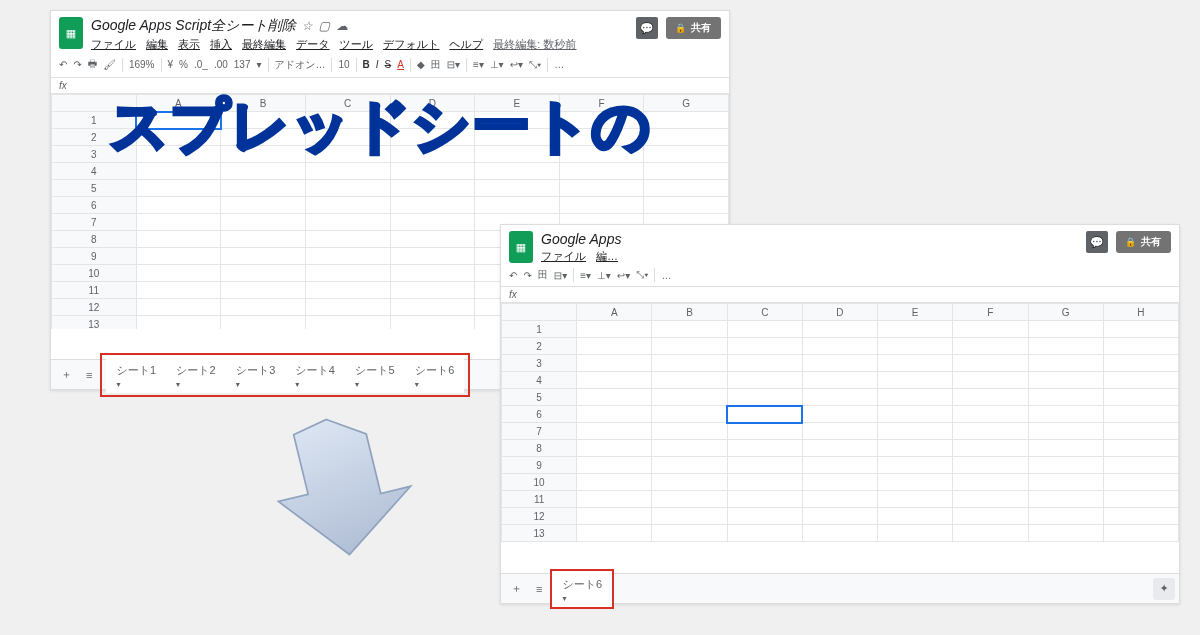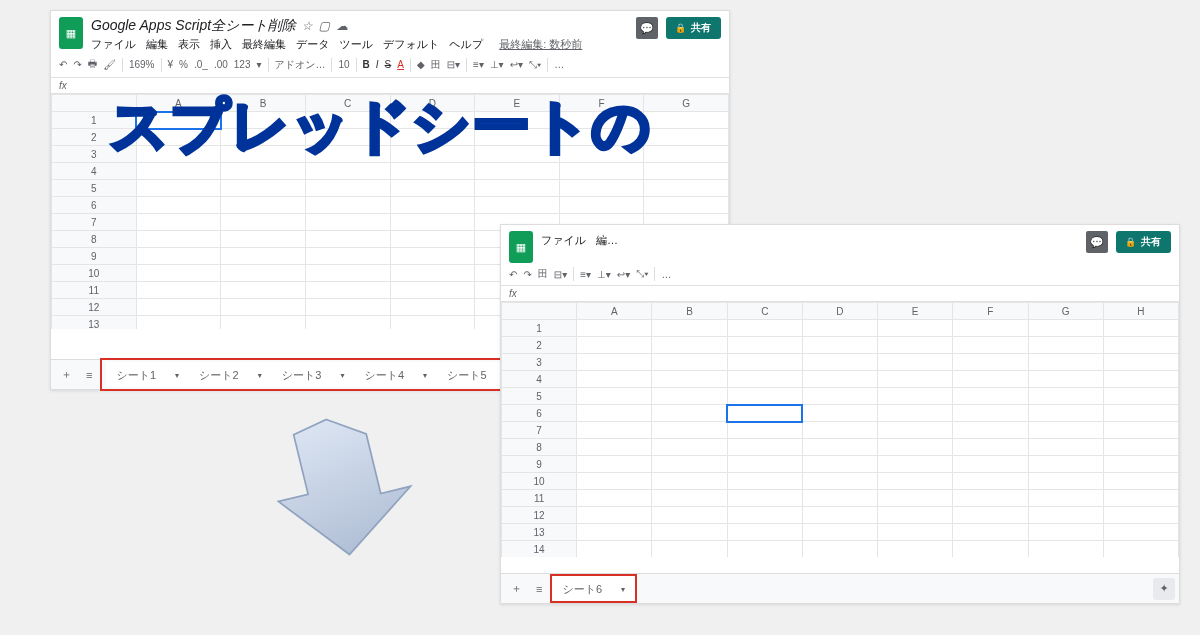--- a/index.html
+++ b/index.html
@@ -7,26 +7,26 @@
   
   .sheet-window { background: #fff; border: 1px solid #ddd; box-shadow: 0 1px 3px rgba(0,0,0,0.1); position: absolute; }
   .win-a { left: 50px; top: 10px; width: 680px; height: 380px; }
   .win-b { left: 500px; top: 224px; width: 680px; height: 380px; }
 
   .hdr { display: flex; align-items: flex-start; padding: 6px 8px 0 8px; }
   .logo { width: 24px; height: 32px; background: #0f9d58; border-radius: 3px; display:flex; align-items:center; justify-content:center; color:#fff; font-size:11px; margin-right:8px; }
   .title-block { flex: 1; }
   .doc-title { font-size: 14px; color: #202124; display:flex; align-items:center; gap:6px;font-style:italic;}
   .doc-title .ic { color:#5f6368; font-size:12px; }
-  .menu-row { display:flex; gap:10px; font-size:11px; color:#202124; margin-top:2px; align-items:center;}
-  .menu-row .last-edit { color:#5f6368; margin-left:6px; text-decoration: underline; }
+  .menu-row { display:flex; gap:10px; font-size:11px; color:#202124; margin-top:2px; align-items:center;text-decoration:underline;}
+  .menu-row .last-edit { color:#5f6368; text-decoration: underline; }
   
   .hdr-right { display:flex; align-items:center; gap:8px; margin-left:auto;}
   .comment-btn { width:22px; height:22px; background:#5f6368; border-radius:2px; display:flex; align-items:center; justify-content:center; color:#fff; font-size:11px;}
-  .share-btn { background:#0f766e; color:#fff; font-size:10px; font-weight:bold; padding:4px 10px; border-radius:3px; display:flex; align-items:center; gap:4px;}
+  .share-btn { background:#737373; color:#fff; font-size:10px; font-weight:bold; padding:4px 10px; border-radius:3px; display:flex; align-items:center; gap:4px;}
   .share-btn:before { content:"🔒"; font-size:9px;}
 
   .toolbar { display:flex; align-items:center; gap:6px; padding:4px 8px; border-bottom:1px solid #e0e0e0; font-size:10px; color:#5f6368; flex-wrap:nowrap; overflow:hidden;}
   .toolbar span { white-space:nowrap; }
   .tsep { width:1px; height:14px; background:#ddd; }
   .toolbar .b { font-weight:bold; color:#333;}
   .toolbar .i { font-style:italic; color:#333;}
   .toolbar .s { text-decoration:line-through; color:#333;}
   .toolbar .a-col { color:#d93025; text-decoration: underline; text-decoration-color:#d93025;}
   .fx-row { display:flex; align-items:center; border-bottom:1px solid #e0e0e0; font-size:10px; color:#5f6368;text-align:center;}
@@ -35,21 +35,21 @@
   .grid-wrap { position:relative; overflow:hidden; }
   .grid { border-collapse:collapse; width:100%; table-layout:fixed;}
   .grid th, .grid td { border:1px solid #e5e5e5; height:17px; font-size:10px; color:#5f6368; text-align:center; background:#fff;}
   .grid th { background:#f8f9fa; font-weight:normal;}
   .grid .rowhdr { width:30px; background:#f8f9fa;}
   .grid .sel { outline:2px solid #1a73e8; outline-offset:-1px; background:#fff !important;}
   .corner { background:#f8f9fa !important;}
 
   .tab-bar { position:absolute; bottom:0; left:0; right:0; height:30px; border-top:1px solid #ddd; background:#f8f9fa; display:flex; align-items:center; padding:0 4px; gap:2px; font-size:11px; color:#5f6368;}
   .tab-bar .plus, .tab-bar .all { padding:0 6px;}
-  .tab { padding:4px 10px; background:#fff; border-top:2px solid transparent; display:flex; align-items:center; gap:19px;}
+  .tab { padding:4px 10px; background:#fff; border-top:2px solid transparent; display:flex; gap:2px;flex-direction:column;}
   .tab .dd { font-size:8px; color:#5f6368;}
   .tab-hl { border:2px solid #d93025; padding:2px 4px; display:flex; gap:0;}
   .tab-hl-single { border:2px solid #d93025; padding:0; }
   .explore { margin-left:auto; width:22px; height:22px; background:#e8eaed; border-radius:3px; display:flex; align-items:center; justify-content:center; font-size:11px;}
 
   
   .headline { position:absolute; left:110px; top:90px; font-size:58px; font-weight:900; color:#1d4ed8; -webkit-text-stroke: 4px #003399; text-stroke:4px #003399; line-height:1.25; font-family: "Arial Black","Hiragino Sans",sans-serif; pointer-events:none; letter-spacing:1px;}
   .headline .l2 { display:block;}
 
   
@@ -98,21 +98,21 @@
     <span>↷</span>
     <span>🖶</span>
     <span>🖌</span>
     <span class="tsep"></span>
     <span>169%</span>
     <span class="tsep"></span>
     <span>¥</span>
     <span>%</span>
     <span>.0_</span>
     <span>.00</span>
-    <span>123</span>
+    <span>137</span>
       <span>▾</span>
     <span class="tsep"></span>
     <span>アドオン…</span>
     <span class="tsep"></span>
     <span>10</span>
     <span class="tsep"></span>
     <span class="b">B</span>
     <span class="i">I</span>
     <span class="s">S</span>
     <span class="a-col">A</span>
@@ -319,20 +319,23 @@
         </linearGradient>
       </defs>
     <polygon points="30,10 55,10 75,40 90,30 70,80 20,65 35,55 15,25" transform="rotate(20 50 50)" fill="url(#g1)" stroke="#8fa2bf" stroke-width="1"></polygon>
   </svg>
 </div>
 
 <div class="sheet-window win-b">
   <div class="hdr">
     <div class="logo">▦</div>
     <div class="title-block">
+      <div class="doc-title">
+        <span>Google Apps</span>
+      </div>
       <div class="menu-row">
         <span>ファイル</span>
         <span>編…</span>
       </div>
     </div>
     <div class="hdr-right">
       <div class="comment-btn">
           <span>💬</span>
         </div>
       <div class="share-btn">
@@ -506,31 +509,20 @@
             <th class="rowhdr">13</th>
             <td></td>
             <td></td>
             <td></td>
             <td></td>
             <td></td>
             <td></td>
             <td></td>
             <td></td>
           </tr>
-      <tr>
-            <th class="rowhdr">14</th>
-            <td></td>
-            <td></td>
-            <td></td>
-            <td></td>
-            <td></td>
-            <td></td>
-            <td></td>
-            <td></td>
-          </tr>
     </tbody>
       </table>
   </div>
   <div class="tab-bar">
     <span class="plus">＋</span>
     <span class="all">≡</span>
     <div class="tab-hl-single">
       <div class="tab">
           <span>シート6</span>
           <span class="dd">▾</span>

